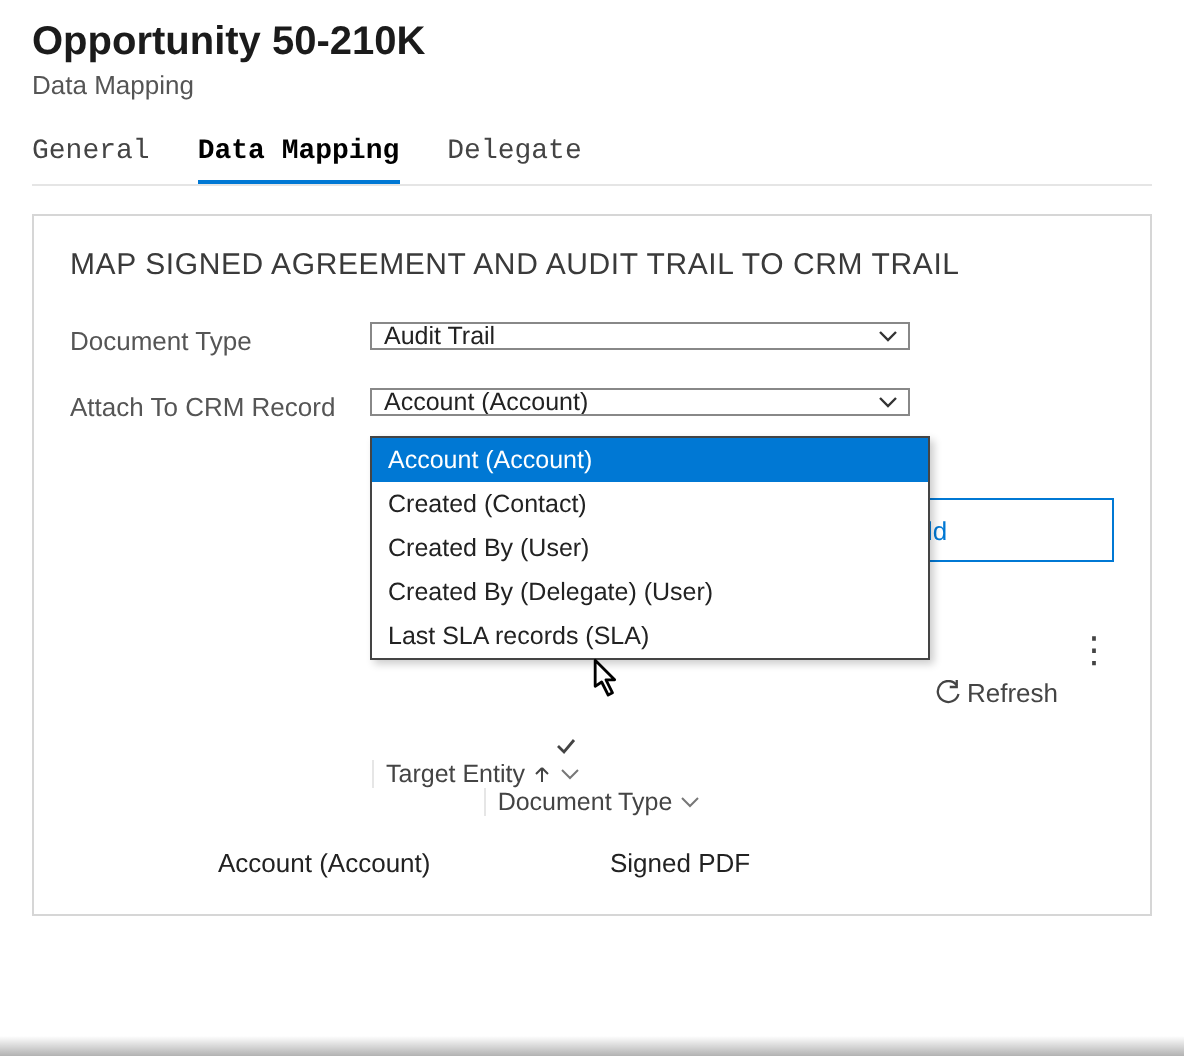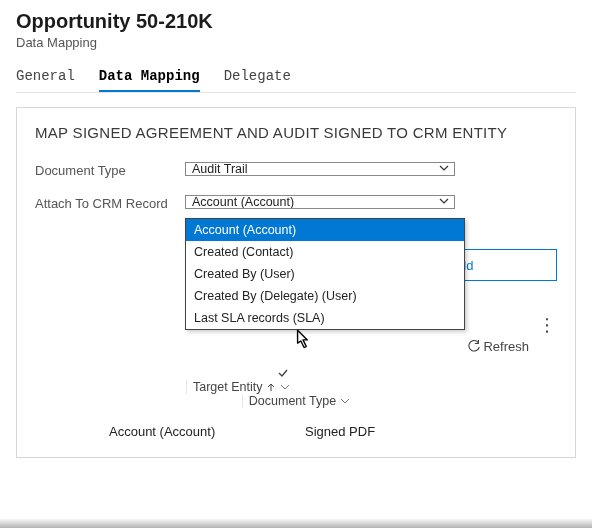--- a/index.html
+++ b/index.html
@@ -222,21 +222,21 @@
   <div class="subtitle">Data Mapping</div>
 
   <div class="tabs">
     <div class="tab">General</div>
     <div class="tab active">Data Mapping</div>
     <div class="tab">Delegate</div>
   </div>
 
   <div class="card">
 
-    <div class="section-title">MAP SIGNED AGREEMENT AND AUDIT SIGNED TO CRM ENTITY</div>
+    <div class="section-title">MAP SIGNED AGREEMENT AND AUDIT TRAIL TO CRM TRAIL</div>
 
     <div class="form-row">
       <div class="form-label">Document Type</div>
       <div class="form-control-wrap">
         <div class="select-wrap">
           <input readonly="" class="select" value="Audit Trail" style="">
           <span class="chev">
             <svg class="chev-sm" viewBox="0 0 10 10">
                 <path d="M1 3 L5 7 L9 3" fill="none" stroke="#333" stroke-width="1.2"></path>
               </svg>

